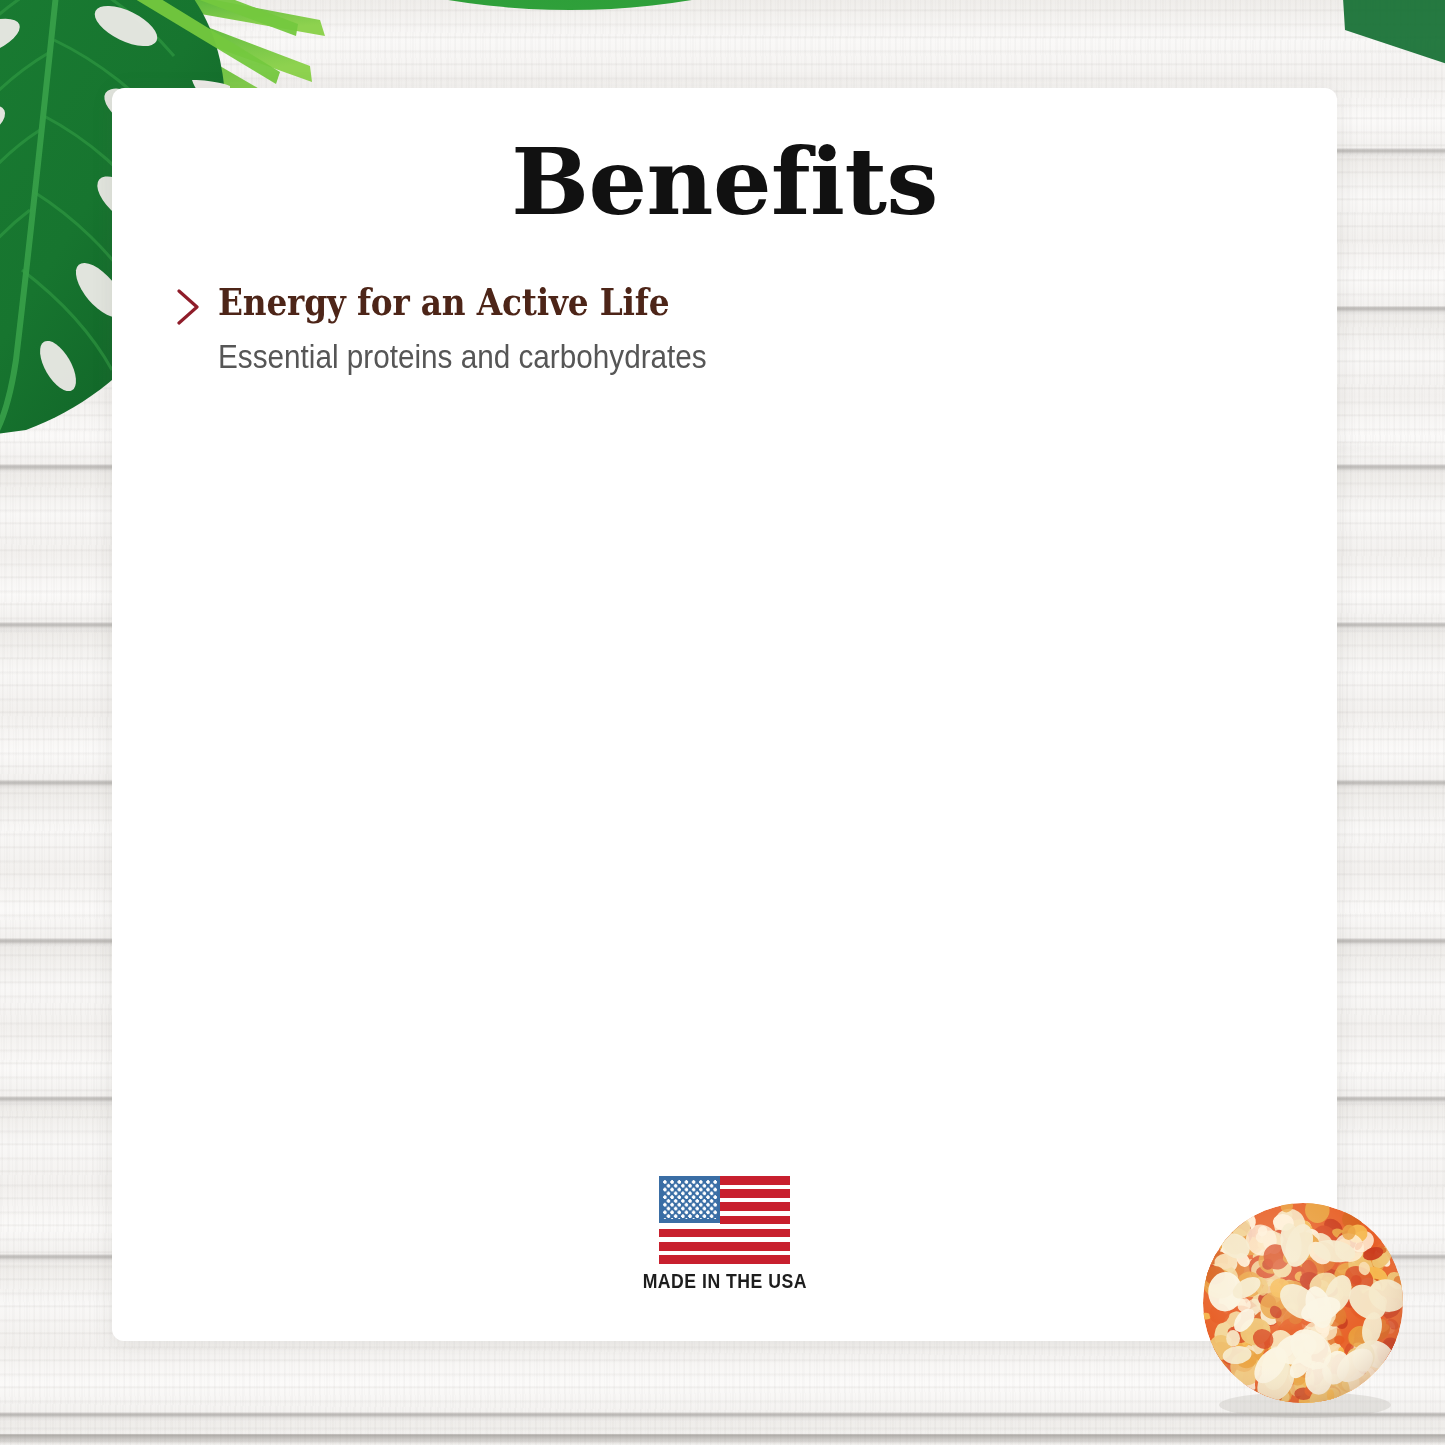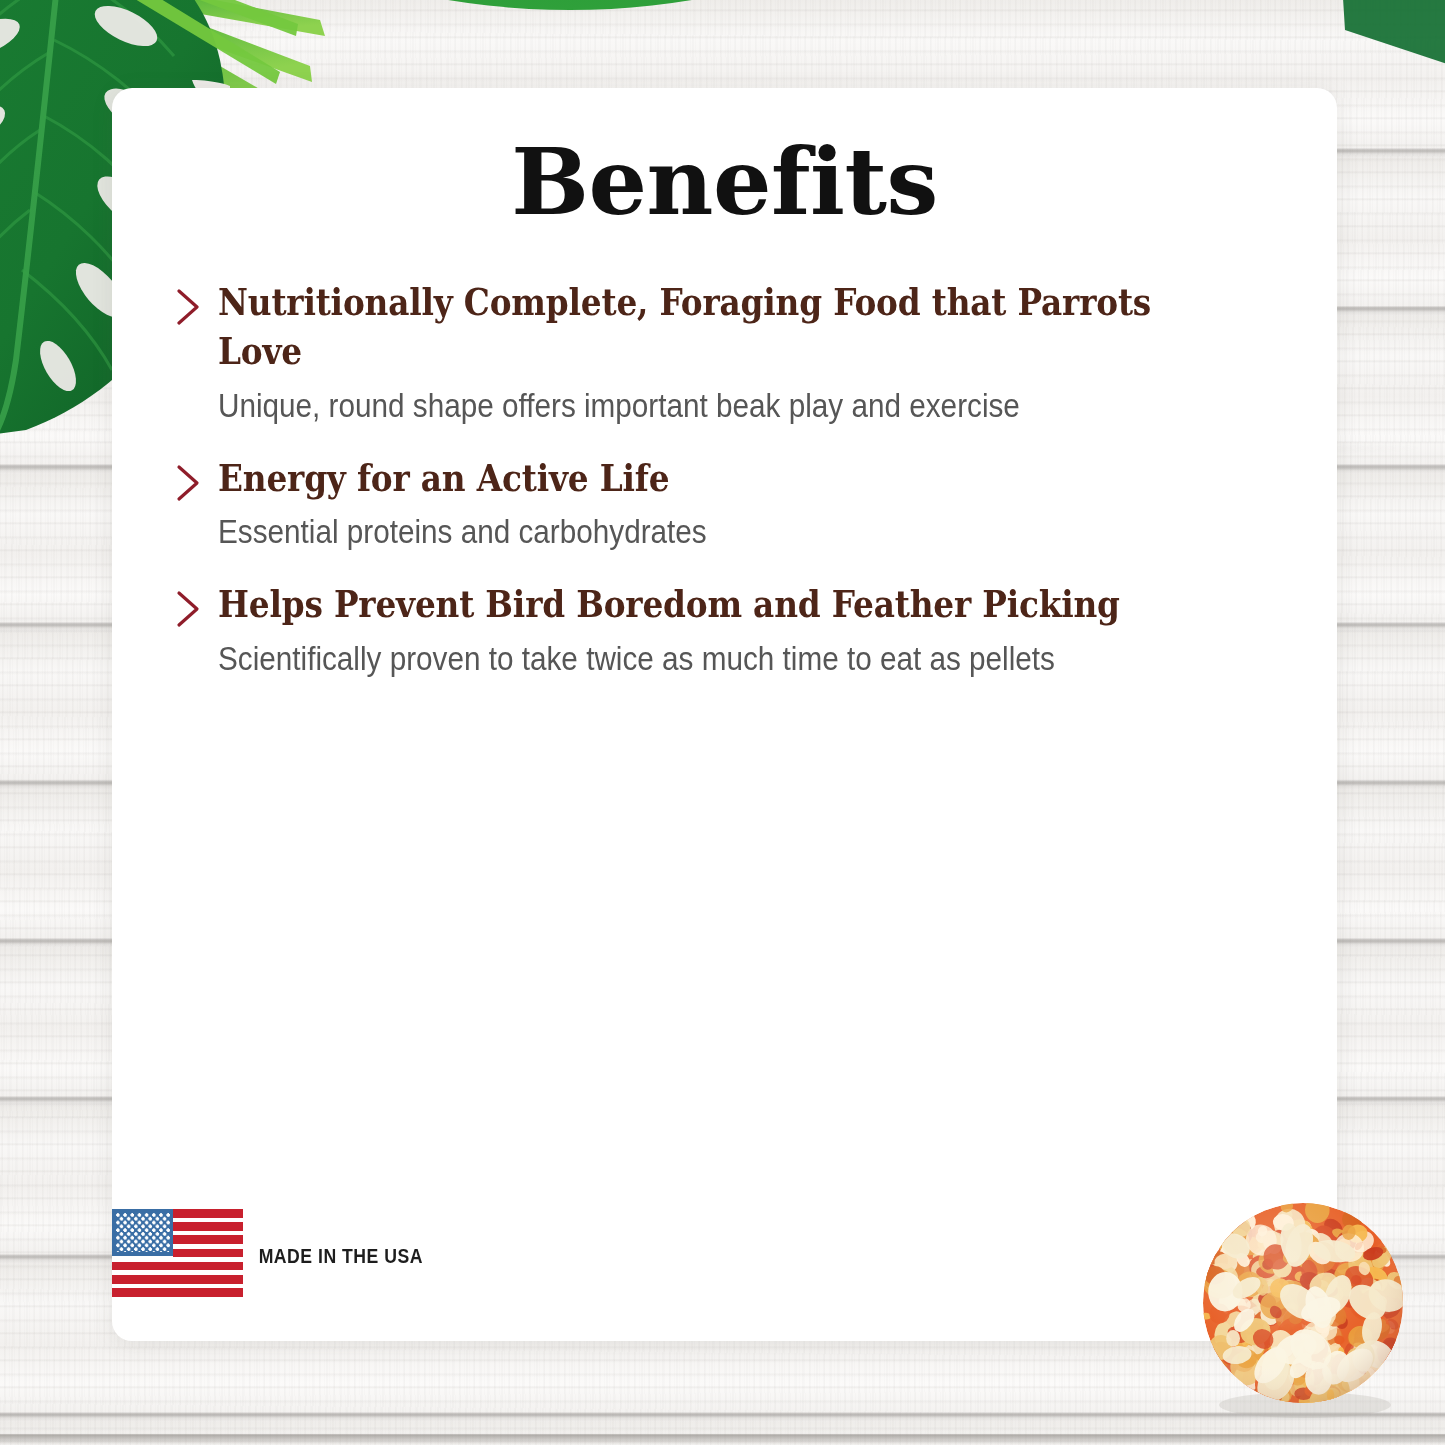--- a/index.html
+++ b/index.html
@@ -77,21 +77,21 @@
   #foliage-top   { left:120px; top:-150px; width:900px; height:330px; }
 
   
   .card {
     position: absolute;
     left: 112px;
     top: 88px;
     width: 1225px;
     height: 1253px;
     background: #ffffff;
-    border-radius: 20px;
+    border-radius: 12px;
     box-shadow: 0 3px 22px rgba(90,85,80,.10);
   }
 
   .page-title {
     position: absolute;
     left: 0; right: 0;
     top: 48px;
     text-align: center;
     font-family: "DejaVu Serif", "Liberation Serif", serif;
     font-weight: 700;
@@ -147,21 +147,21 @@
     transform: scaleX(.90);
     transform-origin: left center;
   }
 
   
   .usa-badge {
     position: absolute;
     left: 0; right: 0;
     bottom: 48px;
     display: flex;
-    flex-direction: row;
+    flex-direction: column;
     align-items: center;
   }
   .flag {
     position: relative;
     width: 131px;
     height: 84px;
     background: #ffffff;
   }
   .flag .stripe {
     position: absolute;
@@ -456,57 +456,35 @@
         <path d="M0,0 L248.6,-26.1" stroke="#b6e77a" stroke-width="1.2" opacity=".45"></path>
       </g>
   </svg>
 
   <div class="card">
 
     <div class="page-title">Benefits</div>
 
     <div class="benefits">
 
-      <div class="benefit">
-        <div class="chev">
-          <svg width="30" height="38" viewBox="0 0 30 38">
-              <path d="M5 3 L23 19 L5 35" fill="none" stroke="currentColor" stroke-width="3.2" stroke-linecap="round" stroke-linejoin="round"></path>
-            </svg>
-        </div>
-        <div class="benefit-body">
-          <div class="benefit-title">Nutritionally Complete, Foraging Food that Parrots Love</div>
-          <div class="benefit-sub">Unique, round shape offers important beak play and exercise</div>
-        </div>
-      </div>
 
       <div class="benefit">
         <div class="chev">
           <svg width="30" height="38" viewBox="0 0 30 38">
               <path d="M5 3 L23 19 L5 35" fill="none" stroke="currentColor" stroke-width="3.2" stroke-linecap="round" stroke-linejoin="round"></path>
             </svg>
         </div>
         <div class="benefit-body">
           <div class="benefit-title">Energy for an Active Life</div>
           <div class="benefit-sub">Essential proteins and carbohydrates</div>
         </div>
       </div>
 
 
 
-      <div class="benefit">
-        <div class="chev">
-          <svg width="30" height="38" viewBox="0 0 30 38">
-              <path d="M5 3 L23 19 L5 35" fill="none" stroke="currentColor" stroke-width="3.2" stroke-linecap="round" stroke-linejoin="round"></path>
-            </svg>
-        </div>
-        <div class="benefit-body">
-          <div class="benefit-title">Helps Prevent Bird Boredom and Feather Picking</div>
-          <div class="benefit-sub">Scientifically proven to take twice as much time to eat as pellets</div>
-        </div>
-      </div>
 
 
     </div>
 
     <div class="usa-badge">
       <div class="flag">
         <div class="stripe short" style="top:0px"></div>
         <div class="stripe short" style="top:13.2px"></div>
         <div class="stripe short" style="top:26.4px"></div>
         <div class="stripe short" style="top:39.6px"></div>

